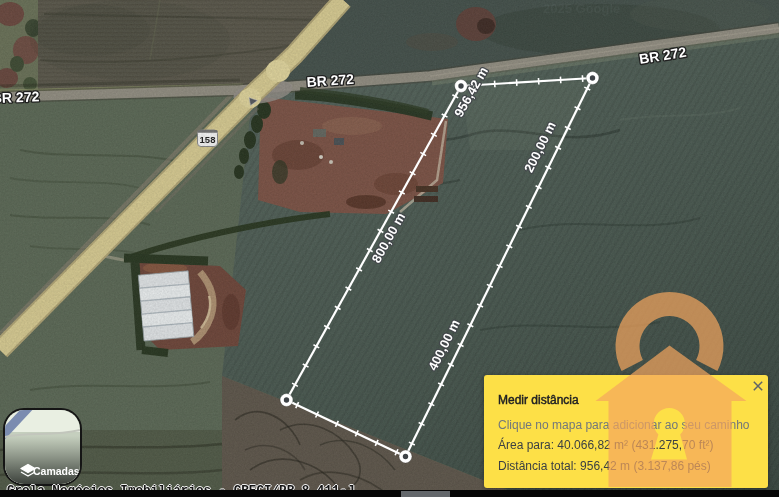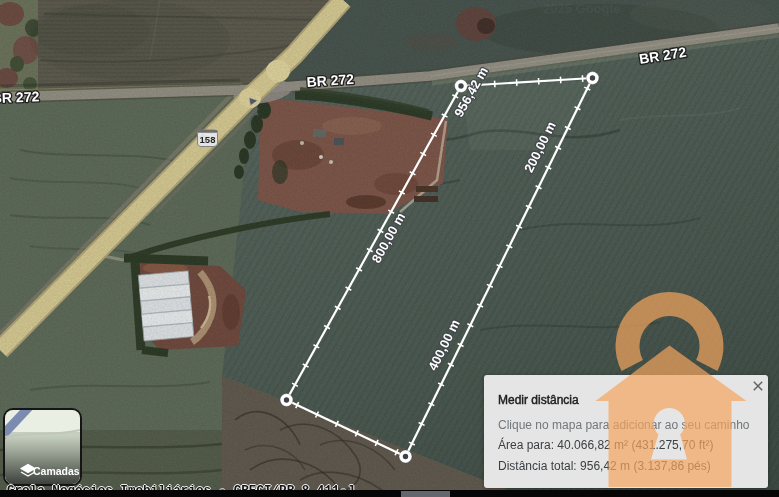--- a/index.html
+++ b/index.html
@@ -1,22 +1,22 @@
 <!DOCTYPE html>
 <html><head>
 <meta charset="utf-8">
 <style>
   html,body{margin:0;padding:0;}
   .stage{position:relative;width:779px;height:497px;overflow:hidden;background:#5b6955;font-family:"Liberation Sans",sans-serif;}
   .stage svg{display:block;}
   #map{position:absolute;left:0;top:0;z-index:1;}
-  #card{position:absolute;left:484px;top:375px;width:284px;height:113px;background:#e5e5e5;border-radius:3px;box-shadow:0 1px 4px rgba(0,0,0,.35);z-index:5;}
+  #card{position:absolute;left:484px;top:375px;width:284px;height:113px;background:#fde047;border-radius:3px;box-shadow:0 1px 4px rgba(0,0,0,.35);z-index:5;}
   #card .t{position:absolute;left:14px;white-space:nowrap;}
   #wm{position:absolute;left:0;top:0;z-index:6;pointer-events:none;}
-  #layersbox{position:absolute;left:3px;top:408px;width:79px;height:78px;border-radius:10px;border:2px solid #151515;overflow:hidden;z-index:7;box-sizing:border-box;}
+  #layersbox{position:absolute;left:3px;top:408px;width:79px;height:78px;border-radius:21px;border:2px solid #151515;overflow:hidden;z-index:7;box-sizing:border-box;}
   #credit{position:absolute;left:7px;top:472px;z-index:8;font-family:"Liberation Mono",monospace;font-weight:bold;font-size:12.6px;color:#161616;white-space:nowrap;text-shadow:1px 0 0 rgba(248,248,248,.95),-1px 0 0 rgba(248,248,248,.95),0 1px 0 rgba(248,248,248,.95),0 -1px 0 rgba(248,248,248,.95);margin-top:12px;}
   #bbar{position:absolute;left:0;top:490px;width:779px;height:7px;background:#060606;z-index:9;}
   #bbar .seg{position:absolute;left:401px;top:1px;width:49px;height:6px;background:#63676b;}
 </style>
 </head>
 <body>
 <div class="stage">
 
 <svg id="map" width="779" height="497" viewBox="0 0 779 497">
   <defs>

